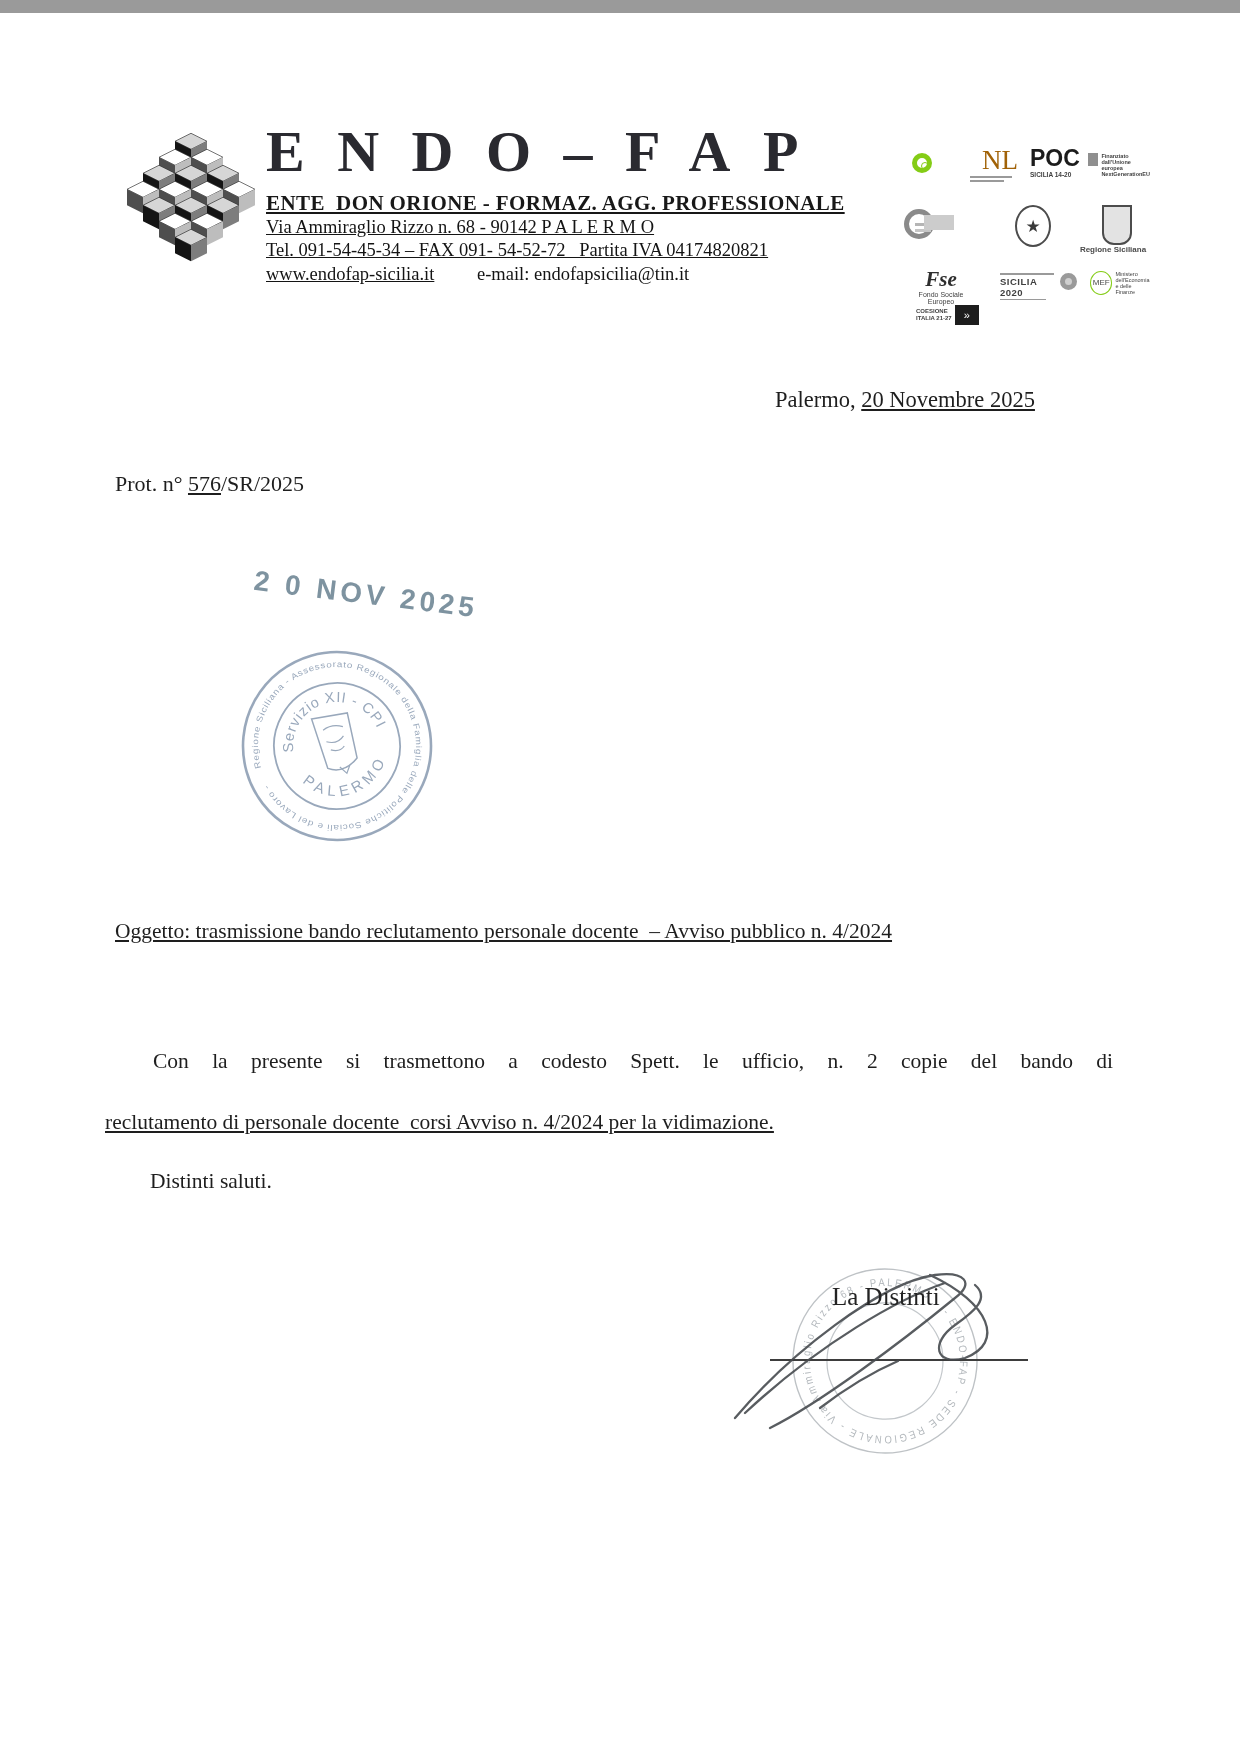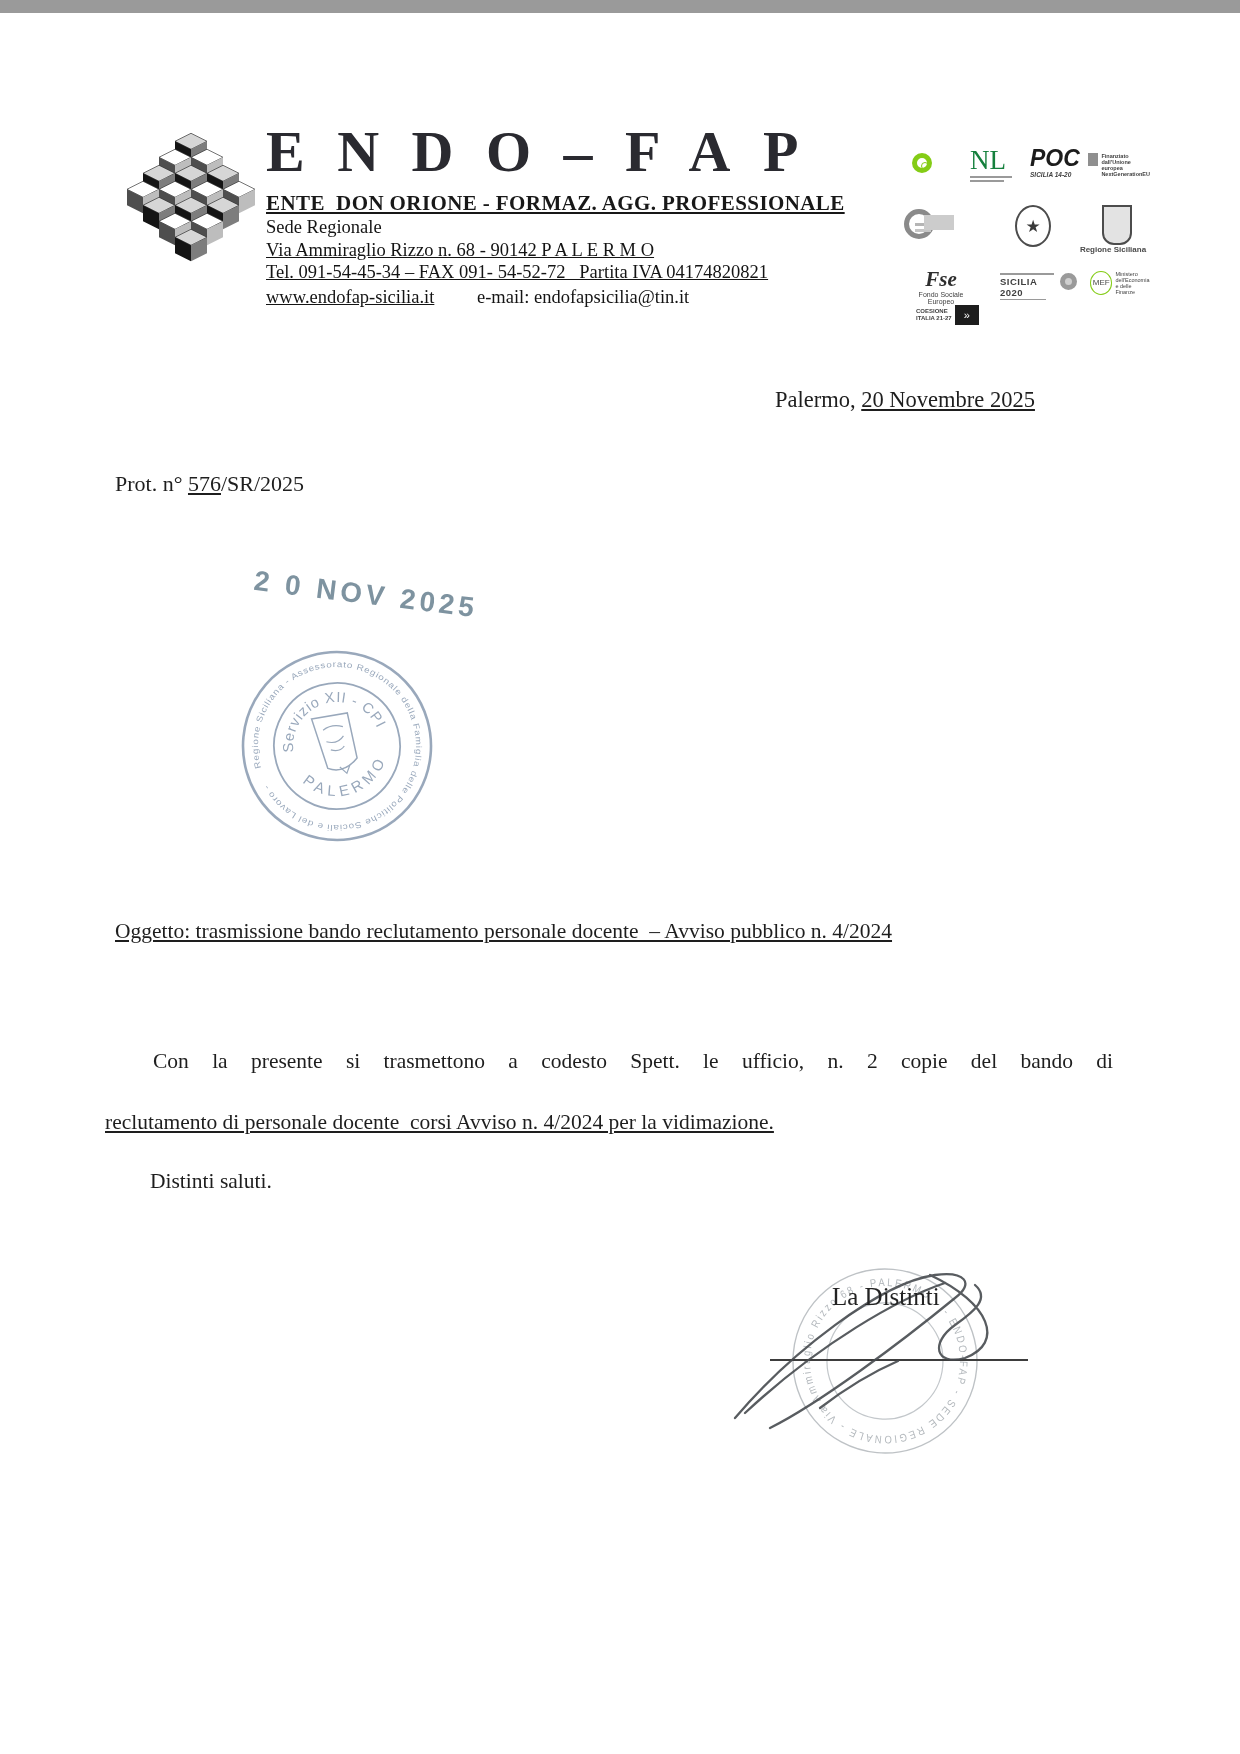--- a/index.html
+++ b/index.html
@@ -77,40 +77,39 @@
     <use href="#cubeA" transform="translate(70,64)"></use>
     <use href="#cubeA" transform="translate(40,64)"></use>
     <use href="#cubeB" transform="translate(85,79)"></use>
     <use href="#cubeB" transform="translate(55,79)"></use>
     <use href="#cubeA" transform="translate(70,94)"></use>
   </svg>
 
   <div class="abs" style="left:266px;top:110px;width:640px;">
     <div class="org-title">ENDO–FAP</div>
     <div class="org-subtitle pre">ENTE  DON ORIONE - FORMAZ. AGG. PROFESSIONALE</div>
-    <div class="hdr-line">Sede Regionale</div>
     <div class="hdr-line pre">Via Ammiraglio Rizzo n. 68 - 90142 P A L E R M O</div>
     <div class="hdr-line pre">Tel. 091-54-45-34 – FAX 091- 54-52-72   Partita IVA 04174820821</div>
     <div class="hdr-line hdr-contacts">
       <span class="website">www.endofap-sicilia.it</span>
       <span class="email">e-mail: endofapsicilia@tin.it</span>
     </div>
   </div>
 
   <div class="abs logos">
 
     <div class="abs circ" style="left:12px;top:12px;width:20px;height:20px;">
       <div class="abs circ" style="left:4px;top:4px;width:8px;height:8px;border-width:1.5px;"></div>
     </div>
     <div class="abs" style="left:70px;top:6px;width:48px;">
-      <div style="font-size:27px;color:#15803d;line-height:1;">NL</div>
+      <div style="font-size:27px;color:#a16207;line-height:1;text-align:right;">NL</div>
       <div class="tinybar" style="width:42px;margin-top:2px;"></div>
       <div class="tinybar" style="width:34px;margin-top:2px;"></div>
     </div>
-    <div class="abs" style="left:130px;top:6px;width:56px;font-style:italic;">
+    <div class="abs" style="left:130px;top:6px;width:56px;">
       <div class="cap" style="font-size:23px;line-height:1;color:#1c1c1c;">POC</div>
       <div class="cap" style="font-size:6.5px;margin-top:1px;">SICILIA 14-20</div>
     </div>
     <div class="abs" style="left:188px;top:12px;width:62px;display:flex;gap:3px;">
       <div style="width:18px;height:13px;background:#8f8f8f;"></div>
       <div class="cap" style="font-size:5.5px;line-height:6px;">
         <div>Finanziato</div>
         <div>dall'Unione europea</div>
         <div>NextGenerationEU</div>
       </div>

